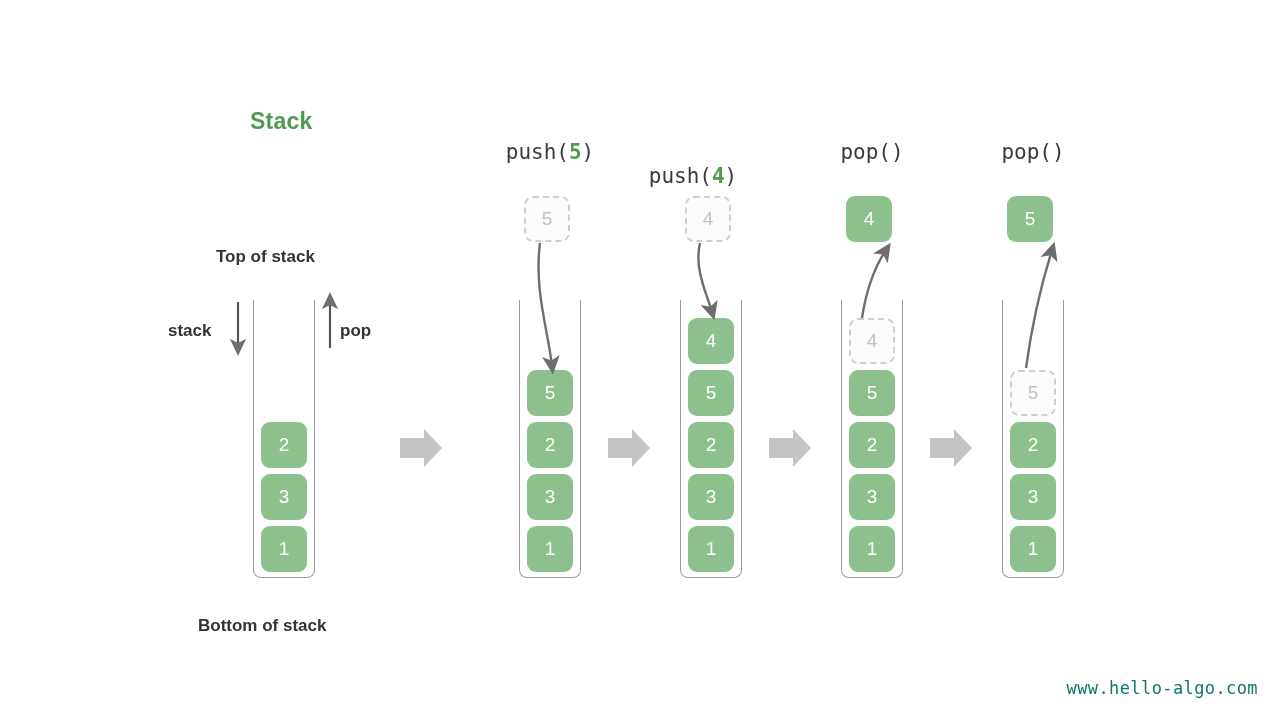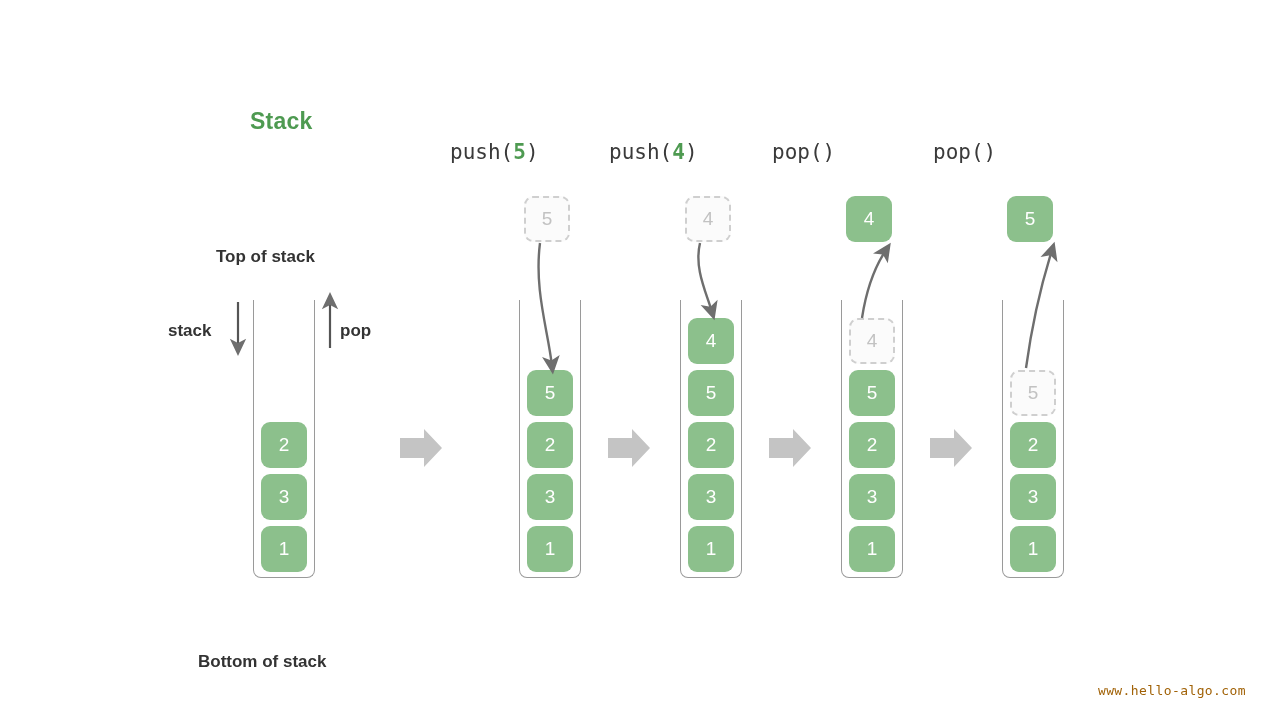--- a/index.html
+++ b/index.html
@@ -41,21 +41,20 @@
     white-space: nowrap;
   }
   .label-bottom {
     position: absolute;
     left: 198px;
     top: 616px;
     font-size: 17px;
     font-weight: bold;
     color: #333333;
     white-space: nowrap;
-    margin-top: 36px;
   }
   .label-push {
     position: absolute;
     left: 168px;
     top: 321px;
     font-size: 17px;
     font-weight: bold;
     color: #333333;
   }
   .label-pop {
@@ -64,34 +63,35 @@
     top: 321px;
     font-size: 17px;
     font-weight: bold;
     color: #333333;
   }
 
   .op-header {
     position: absolute;
     top: 140px;
     width: 200px;
+    text-align: center;
     font-family: "DejaVu Sans Mono", "Liberation Mono", monospace;
     font-size: 21px;
     color: #3a3a3a;
     white-space: nowrap;
   }
   .op-header .arg { color: #4e9a51; font-weight: bold; }
 
   .watermark {
     position: absolute;
-    right: 34px;
+    right: 22px;
     bottom: 22px;
     font-family: "DejaVu Sans Mono", "Liberation Mono", monospace;
-    font-size: 13px;
-    color: #a16207;
+    font-size: 17px;
+    color: #0f766e;
     letter-spacing: 0.4px;
   }
 
   
   .stack-col {
     position: absolute;
   }
   .container-frame {
     position: absolute;
     width: 62px;
@@ -172,21 +172,21 @@
       </div>
       <div class="cell filled" style="left: 527px; top: 422px;">
         <span>2</span>
       </div>
       <div class="cell filled" style="left: 527px; top: 474px;">
         <span>3</span>
       </div>
       <div class="cell filled" style="left: 527px; top: 526px;">
         <span>1</span>
       </div>
-      <div class="op-header" style="left: 609px;"><span>push(</span><span class="arg">4</span><span>)</span></div>
+      <div class="op-header" style="left: 593px; margin-top: 24px;"><span>push(</span><span class="arg">4</span><span>)</span></div>
       <div class="container-frame" style="left: 680px; top: 300px; height: 278px;"></div>
       <div class="cell ghost" style="left: 685px; top: 196px;">
         <span>4</span>
       </div>
       <div class="cell filled" style="left: 688px; top: 318px;">
         <span>4</span>
       </div>
       <div class="cell filled" style="left: 688px; top: 370px;">
         <span>5</span>
       </div>

